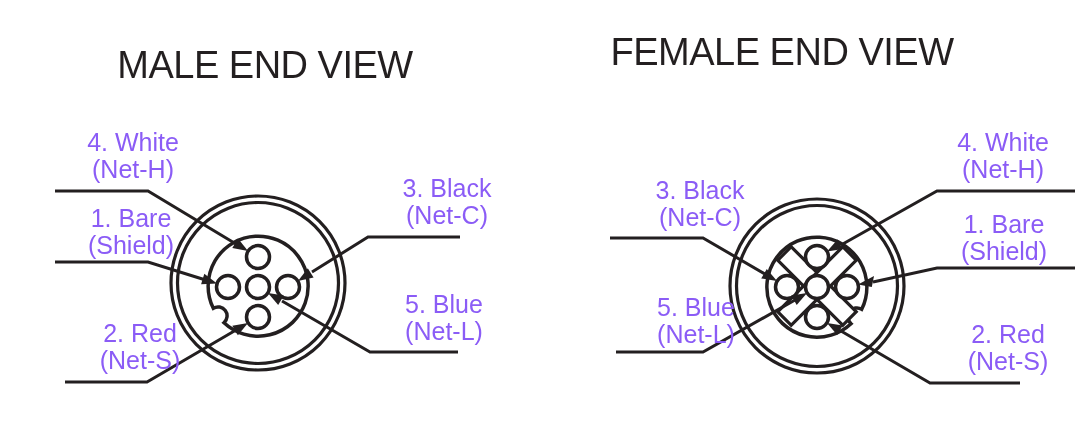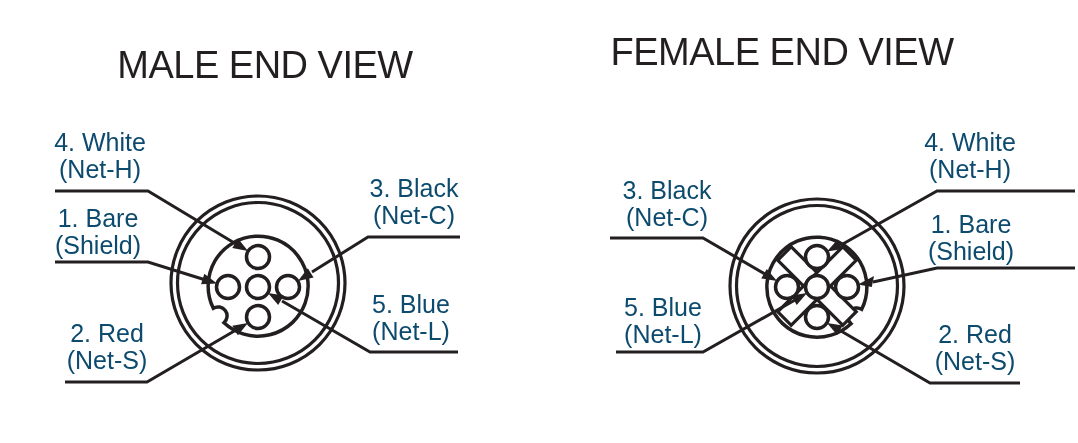--- a/index.html
+++ b/index.html
@@ -9,21 +9,21 @@
   }
   .canvas svg{position:absolute;left:0;top:0;}
   .view-title{
     position:absolute;transform:translateX(-50%);white-space:nowrap;
     font-size:38px;line-height:1;letter-spacing:-0.5px;color:#231f20;
   }
   .male-title{left:265px;top:46px;}
   .female-title{left:782px;top:33px;}
   .pinlabel{
     position:absolute;transform:translateX(-50%);text-align:center;white-space:nowrap;
-    font-size:25px;line-height:27px;color:#0c4a6e;
+    font-size:25px;line-height:27px;color:#8b5cf6;margin-left:33px;
   }
   .lbl-m4{left:100px;top:129px;}
   .lbl-m1{left:98px;top:205px;}
   .lbl-m3{left:414px;top:175px;}
   .lbl-m5{left:411px;top:291px;}
   .lbl-m2{left:107px;top:320px;}
   .lbl-f3{left:667px;top:177px;}
   .lbl-f5{left:663px;top:294px;}
   .lbl-f4{left:970px;top:129px;}
   .lbl-f1{left:971px;top:211px;}

